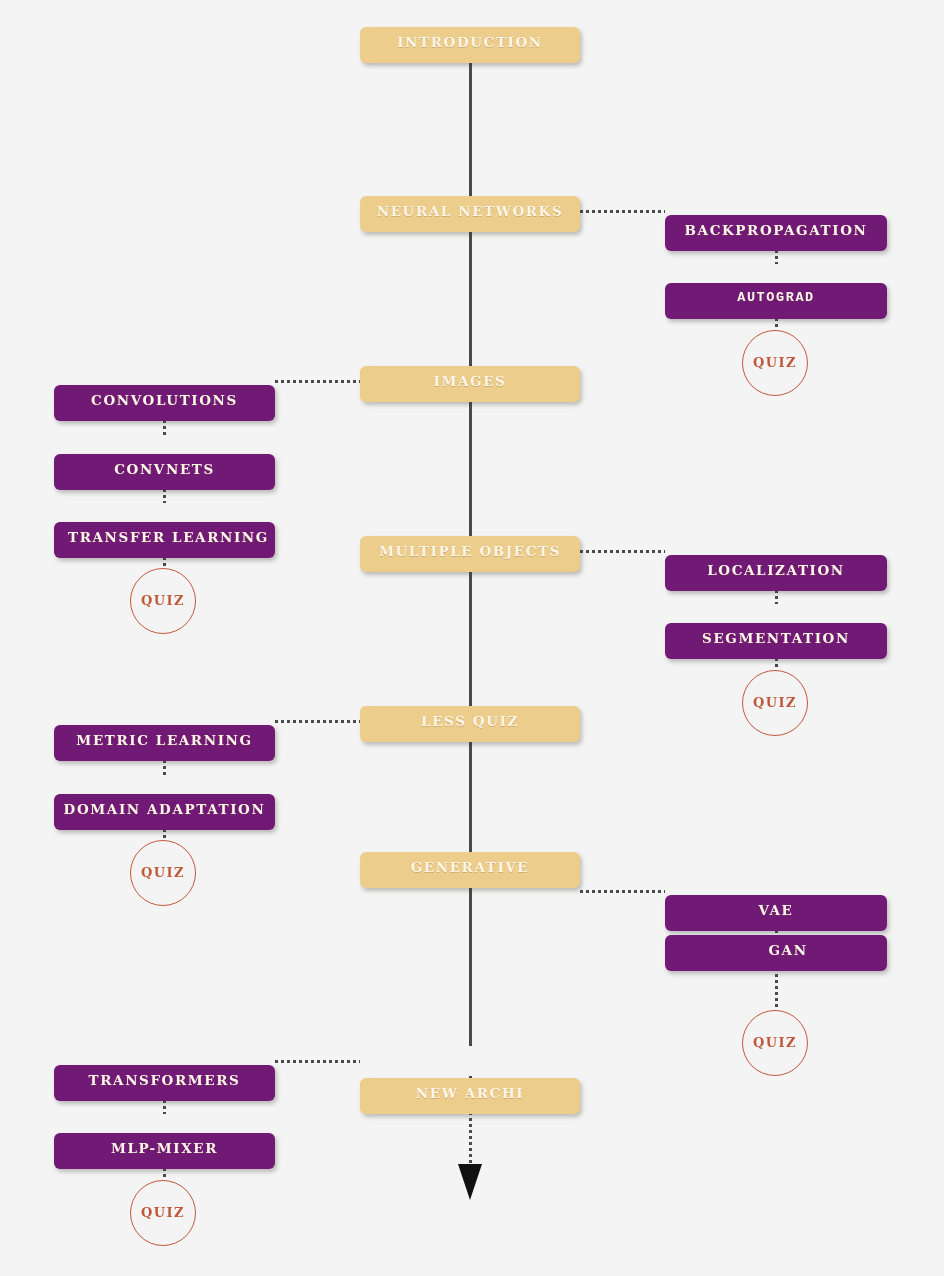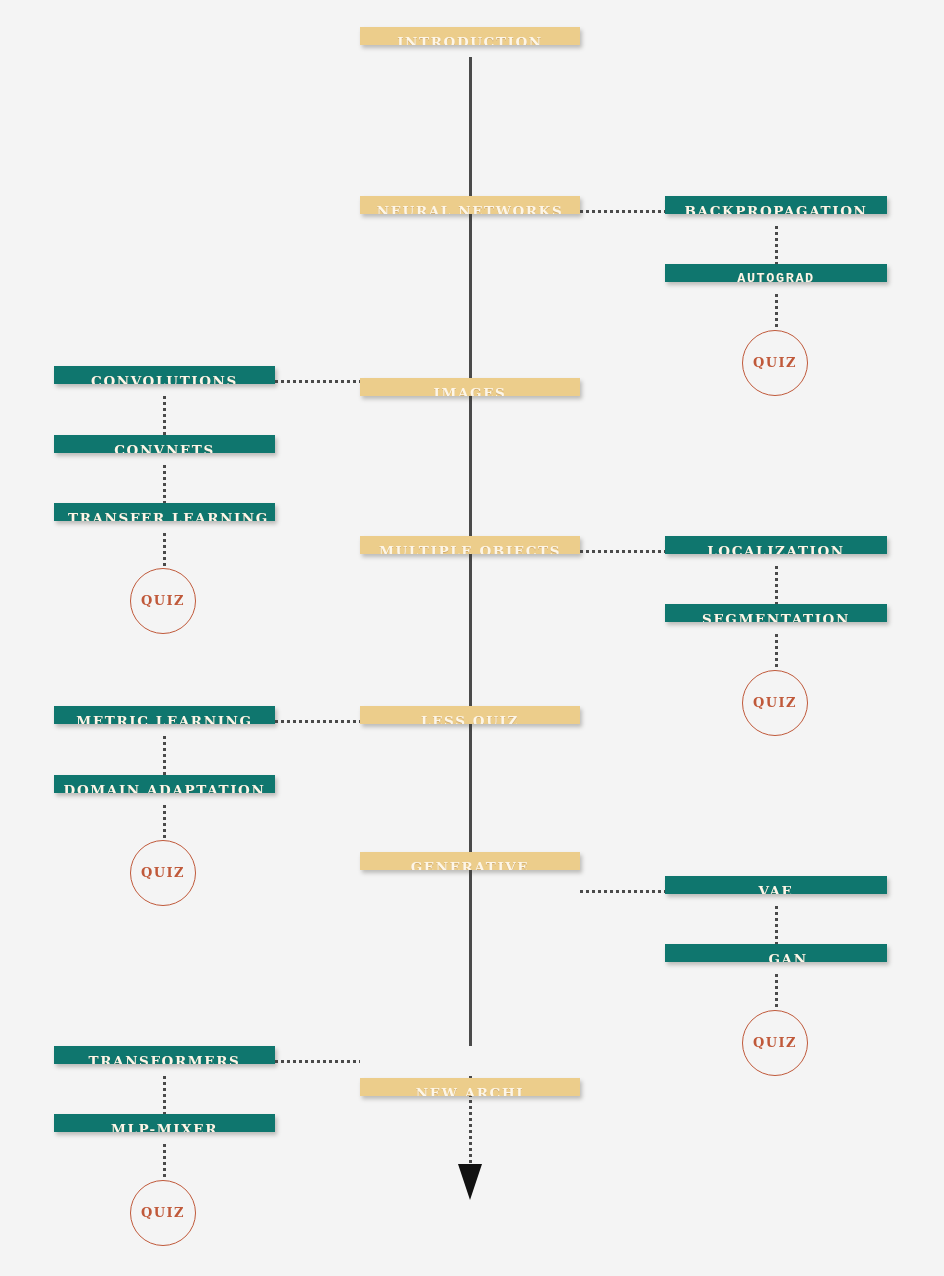--- a/index.html
+++ b/index.html
@@ -16,36 +16,36 @@
     width: 944px;
     height: 1276px;
     background: #f4f4f4;
     overflow: hidden;
   }
 
   
   .node {
     position: absolute;
     box-sizing: border-box;
-    height: 18px;
+    height: 36px;
     line-height: 30px;
-    border-radius: 0;
+    border-radius: 6px;
     text-align: center;
     color: #fdf6e8;
     font-size: 13.5px;
     font-weight: bold;
     letter-spacing: 1.6px;
     white-space: nowrap;
     overflow: hidden;
     text-shadow: 0 1px 0 rgba(120,70,40,0.25);
     box-shadow: 2px 3px 4px rgba(60,55,50,0.30);
     z-index: 5;
   }
   .node.gold   { background: #eccd8b; }
-  .node.salmon { background: #0f766e; }
+  .node.salmon { background: #701a75; margin-top: 19px; }
 
   .node .lbl {
     display: block;
     width: 100%;
     pointer-events: none;
   }
 
   
   .quiz {
     position: absolute;
@@ -125,21 +125,21 @@
       <div class="vdot" style="left: 163px; top: 1076px; height: 38px;"></div>
       <div class="vdot" style="left: 163px; top: 1144px; height: 36px;"></div>
     </div>
   <div id="layer-nodes">
       <div class="node gold" style="left: 360px; top: 27px; width: 220px;">
         <span class="lbl">INTRODUCTION</span>
       </div>
       <div class="node gold" style="left: 360px; top: 196px; width: 220px;">
         <span class="lbl">NEURAL NETWORKS</span>
       </div>
-      <div class="node gold" style="left: 360px; top: 366px; width: 220px; margin-top: 12px;">
+      <div class="node gold" style="left: 360px; top: 366px; width: 220px;">
         <span class="lbl">IMAGES</span>
       </div>
       <div class="node gold" style="left: 360px; top: 536px; width: 220px;">
         <span class="lbl">MULTIPLE OBJECTS</span>
       </div>
       <div class="node gold" style="left: 360px; top: 706px; width: 220px;">
         <span class="lbl">LESS QUIZ</span>
       </div>
       <div class="node gold" style="left: 360px; top: 852px; width: 220px;">
         <span class="lbl">GENERATIVE</span>
@@ -174,21 +174,21 @@
       <div class="node salmon" style="left: 54px; top: 706px; width: 221px;">
         <span class="lbl">METRIC LEARNING</span>
       </div>
       <div class="node salmon" style="left: 54px; top: 775px; width: 221px;">
         <span class="lbl">DOMAIN ADAPTATION</span>
       </div>
       <div class="quiz" style="left: 130px; top: 840px;">QUIZ</div>
       <div class="node salmon" style="left: 665px; top: 876px; width: 222px;">
         <span class="lbl">VAE</span>
       </div>
-      <div class="node salmon" style="left: 665px; top: 944px; width: 222px; padding-left: 24px;">
+      <div class="node salmon" style="left: 665px; top: 916px; width: 222px; padding-left: 24px;">
         <span class="lbl">GAN</span>
       </div>
       <div class="quiz" style="left: 742px; top: 1010px;">QUIZ</div>
       <div class="node salmon" style="left: 54px; top: 1046px; width: 221px;">
         <span class="lbl">TRANSFORMERS</span>
       </div>
       <div class="node salmon" style="left: 54px; top: 1114px; width: 221px;">
         <span class="lbl">MLP-MIXER</span>
       </div>
       <div class="quiz" style="left: 130px; top: 1180px;">QUIZ</div>

